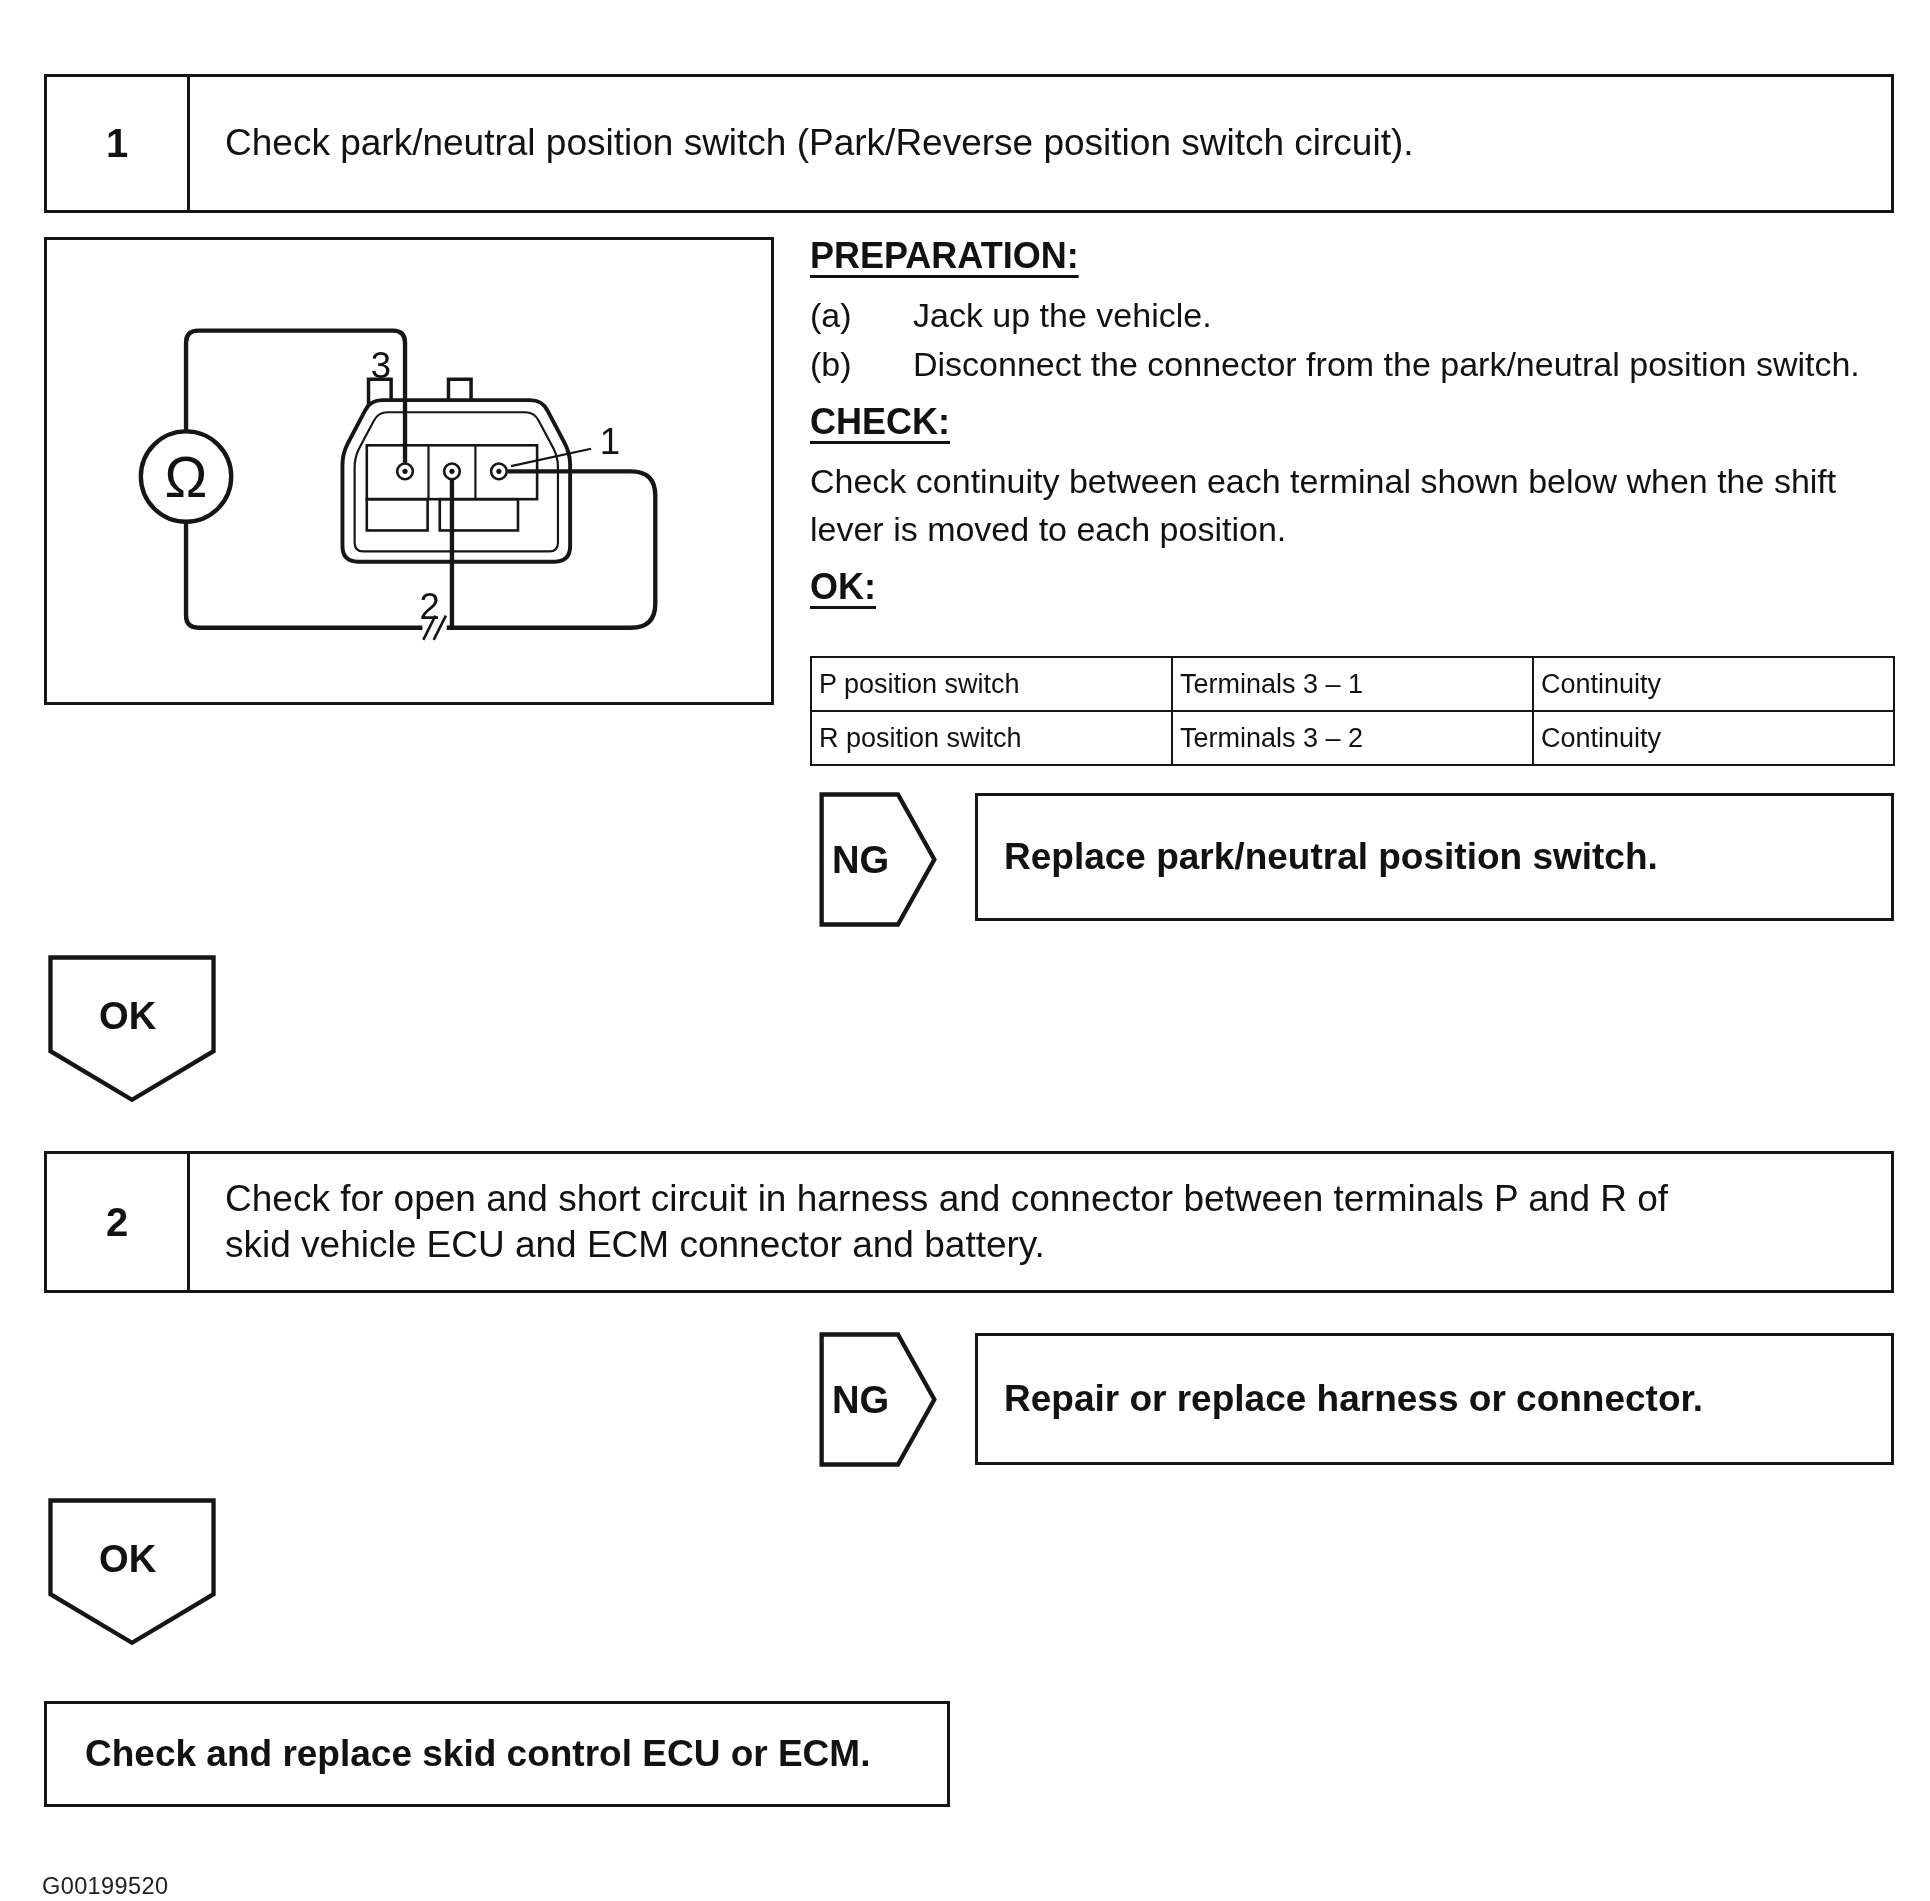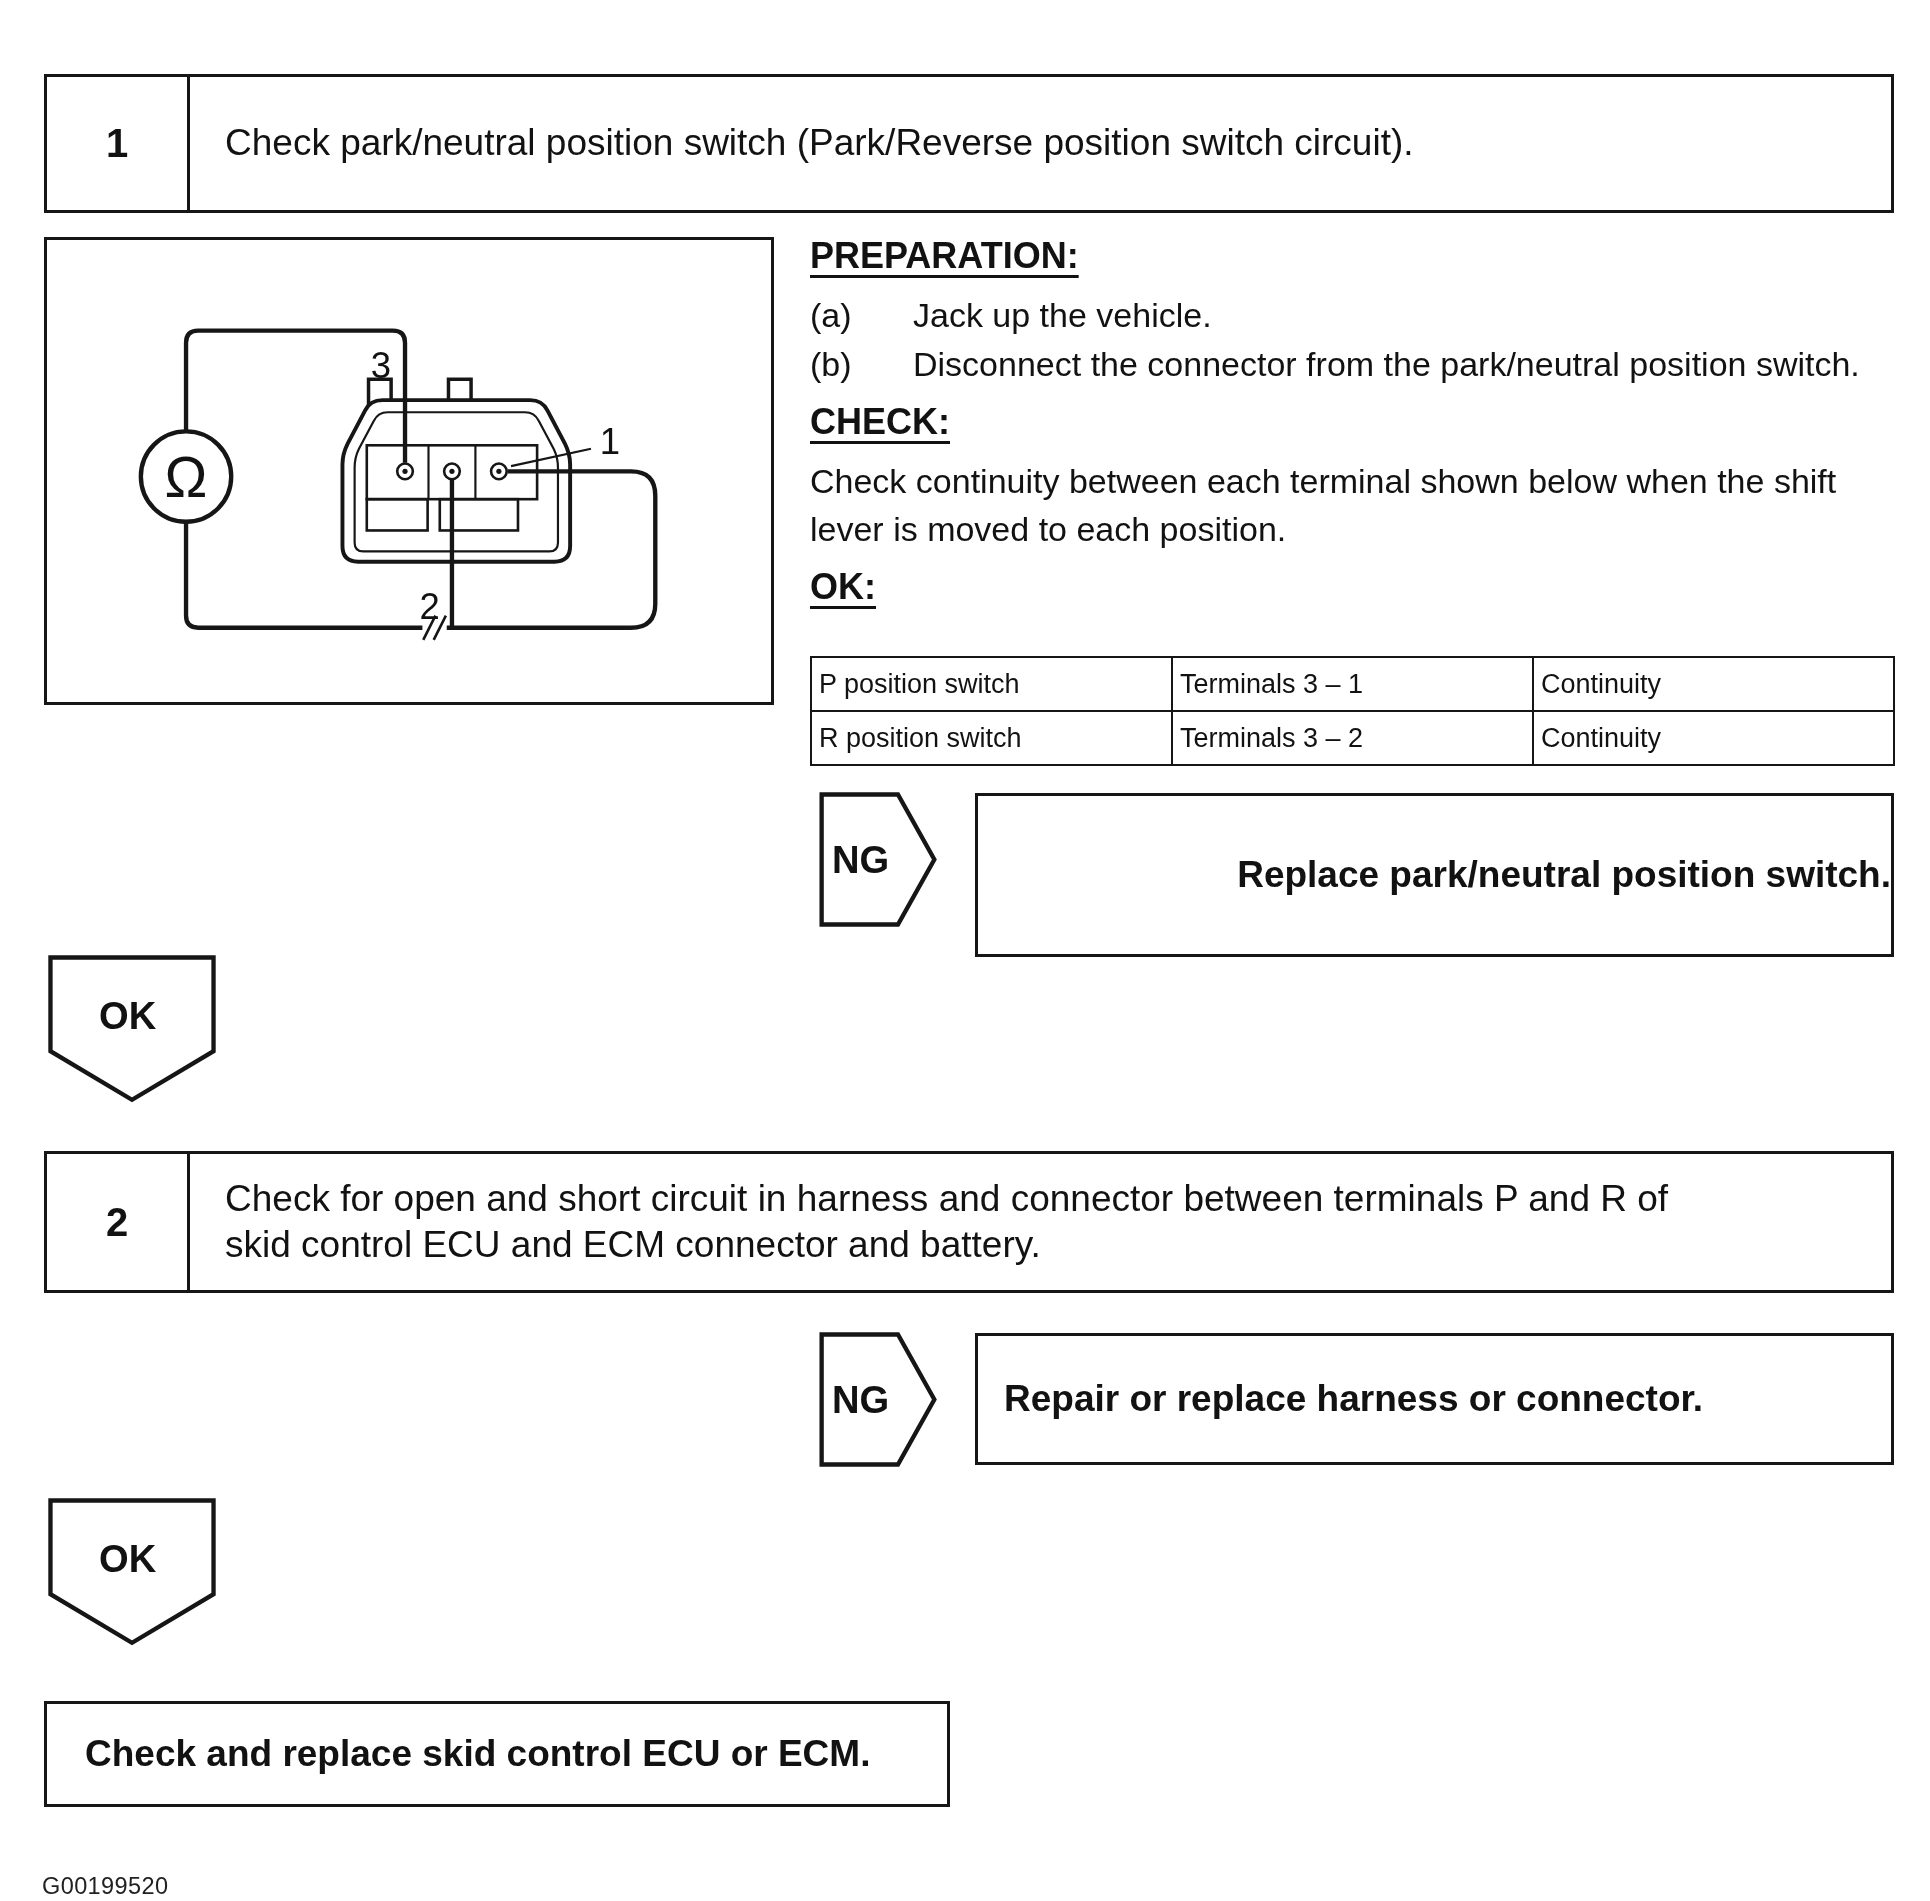--- a/index.html
+++ b/index.html
@@ -112,32 +112,32 @@
         <td>Terminals 3 – 2</td>
         <td>Continuity</td>
       </tr>
     </tbody>
   </table>
 
   <svg class="abs" style="left:818px; top:791px;" width="120" height="137" viewBox="0 0 138 158">
     <polygon points="4,4 92,4 134,79 92,154 4,154" class="shape-stroke" stroke-width="5"></polygon>
     <text x="49" y="95" font-size="44" font-weight="bold" text-anchor="middle">NG</text>
   </svg>
-  <div class="abs bordered result-box" style="left:975px; top:793px; width:919px; height:164px;justify-content:flex-end;">
+  <div class="abs bordered result-box" style="left:975px; top:793px; width:919px; height:128px;">
     <span>Replace park/neutral position switch.</span>
   </div>
 
   <svg class="abs" style="left:47px; top:954px;" width="170" height="151" viewBox="0 0 196 174">
     <polygon points="4,4 192,4 192,112 98,168 4,112" class="shape-stroke" stroke-width="5"></polygon>
     <text x="93" y="86" font-size="44" font-weight="bold" text-anchor="middle">OK</text>
   </svg>
 
   <div class="abs bordered step-box" style="left:44px; top:1151px; width:1850px; height:142px;">
     <div class="step-num">2</div>
-    <div class="step-title">Check for open and short circuit in harness and connector between terminals P and R of skid control ECU and ECM connector and battery.</div>
+    <div class="step-title">Check for open and short circuit in harness and connector between terminals P and R of skid vehicle ECU and ECM connector and battery.</div>
   </div>
 
   <svg class="abs" style="left:818px; top:1331px;" width="120" height="137" viewBox="0 0 138 158">
     <polygon points="4,4 92,4 134,79 92,154 4,154" class="shape-stroke" stroke-width="5"></polygon>
     <text x="49" y="95" font-size="44" font-weight="bold" text-anchor="middle">NG</text>
   </svg>
   <div class="abs bordered result-box" style="left:975px; top:1333px; width:919px; height:132px;">
     <span>Repair or replace harness or connector.</span>
   </div>
 

